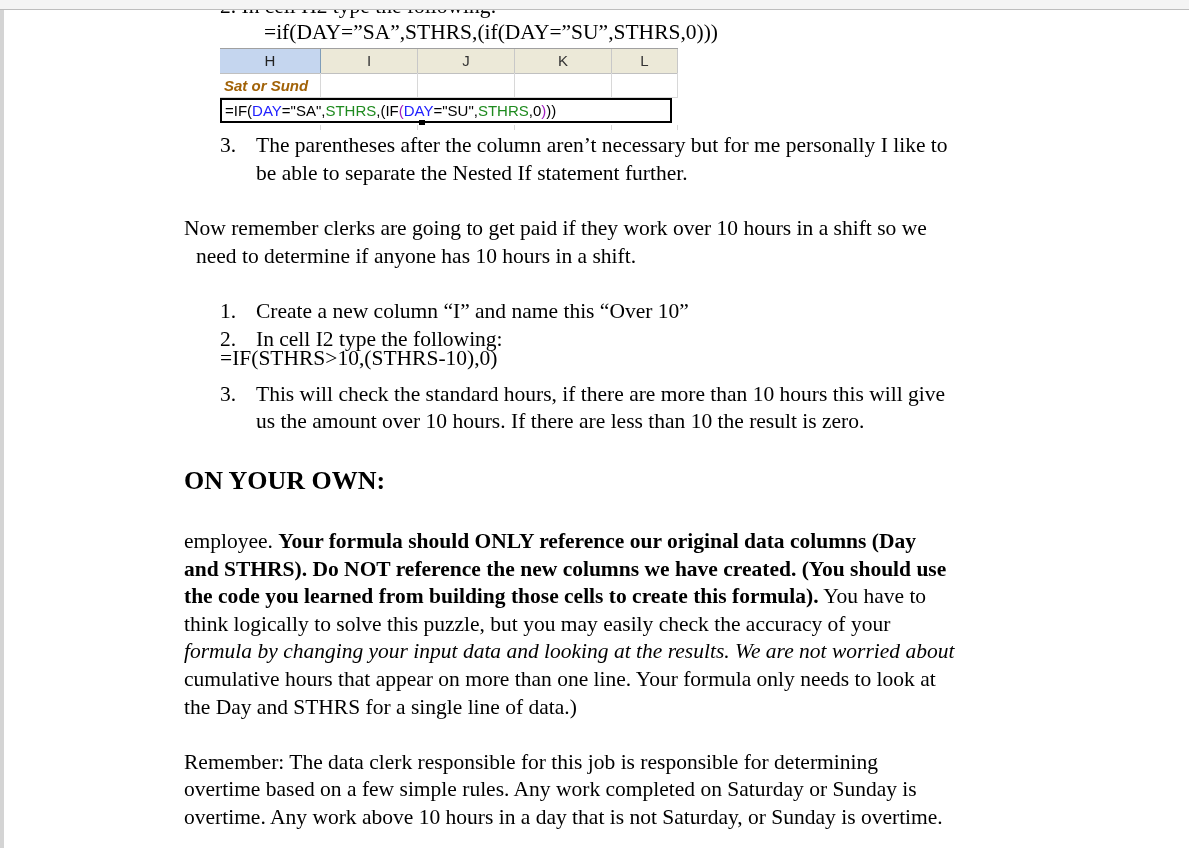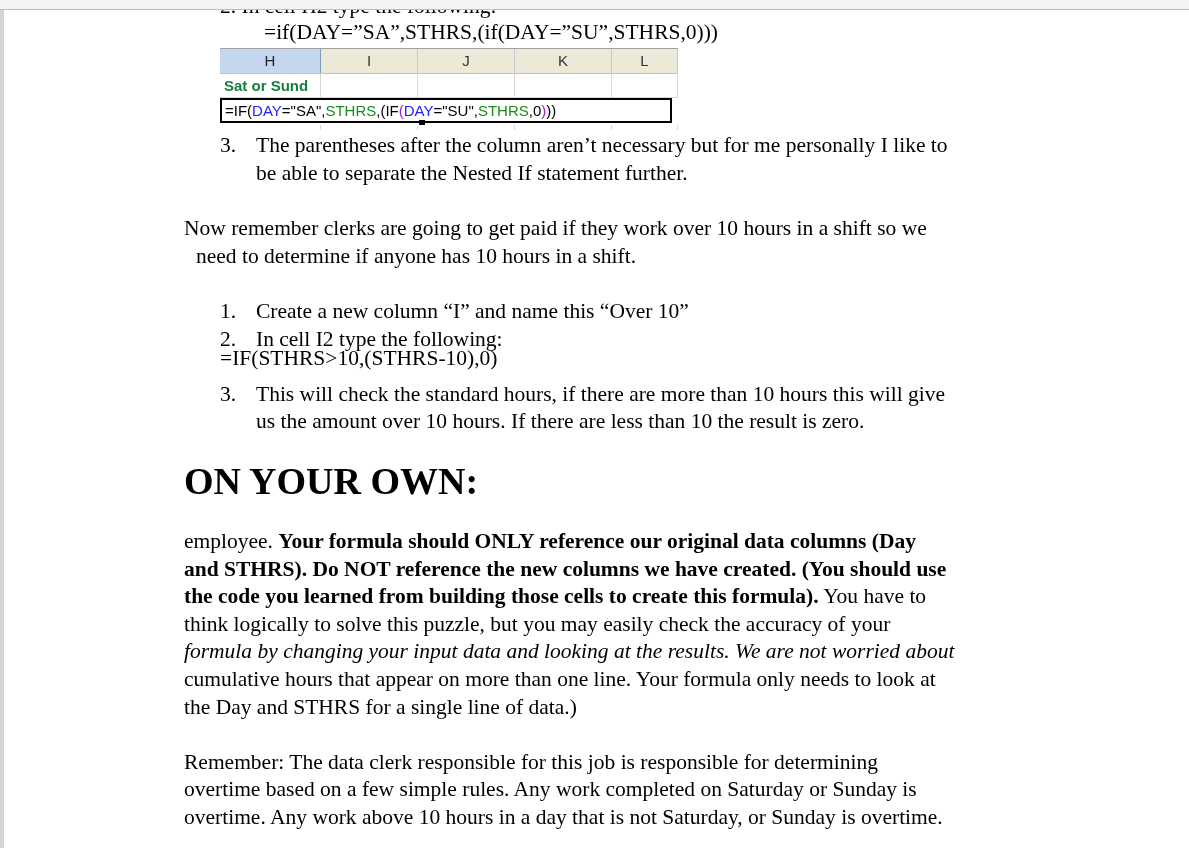--- a/index.html
+++ b/index.html
@@ -34,34 +34,34 @@
     .col-headers { position: absolute; left: 0; top: 0; height: 24px; display: flex; background: #ece9d8; border-top: 1px solid #a0a0a0; border-bottom: 1px solid #c0c0c0; }
     .col-header {
       height: 24px; border-right: 1px solid #c8c8c8; text-align: center;
       font-family: "Liberation Sans", sans-serif; font-size: 15px; line-height: 24px; color: #333;
       box-sizing: border-box;
     }
     .col-header.selected { background: #c5d6ef; border-right: 1px solid #7f9db9; color: #222; }
     .cell-row { position: absolute; left: 0; top: 25px; height: 25px; display: flex; }
     .cell { height: 25px; border-right: 1px solid #d8d8d8; border-bottom: 1px solid #d8d8d8; box-sizing: border-box;
       font-family: "Liberation Sans", sans-serif; font-size: 15px; line-height: 25px; padding-left: 4px; }
-    .cell.bold { font-weight: bold; color: #15803d; }
+    .cell.bold { font-weight: bold; color: #a16207; font-style: italic; }
     .formula-cell {
       position: absolute; left: 0; top: 50px; height: 25px; width: 452px;
       border: 2px solid #000; box-sizing: border-box;
       font-family: "Liberation Sans", sans-serif; font-size: 15px; line-height: 21px; padding-left: 3px;
       background: #fff;
     }
     .fill-handle { position: absolute; left: 199px; top: 72px; width: 6px; height: 5px; background: #000; }
     .c-blue { color: #2121ff; }
     .c-green { color: #1e8a1e; text-align: right; }
     .c-purple { color: #a020c0; }
     .grid-below { position: absolute; left: 0; top: 77px; height: 5px; display: flex; }
     .grid-below span { display: block; height: 5px; border-right: 1px solid #d8d8d8; box-sizing: border-box; }
-    .heading { font-size: 38px; font-weight: bold; line-height: 36px; }
+    .heading { font-size: 26px; font-weight: bold; line-height: 36px; }
     b { font-weight: bold; }
   </style>
 </head>
 <body>
 
 <div class="top-band"></div>
 <div class="left-strip"></div>
 
 <div class="page">
 

